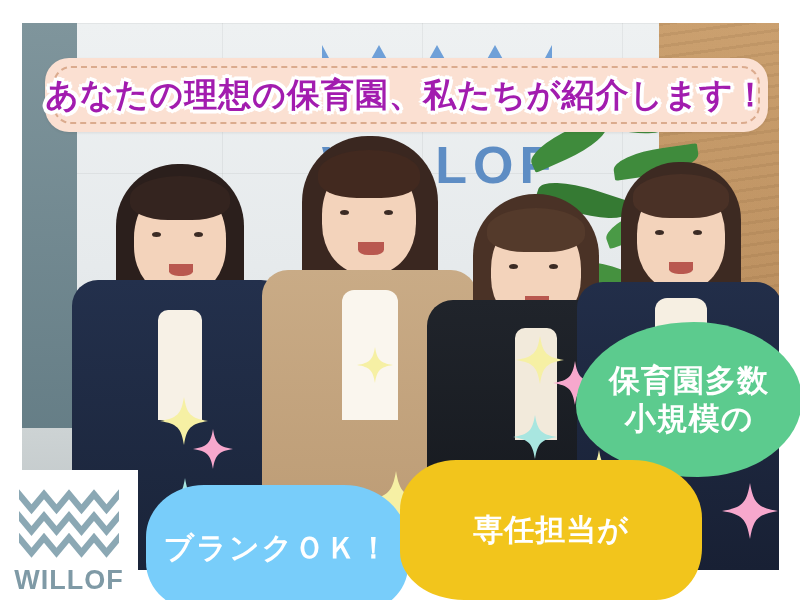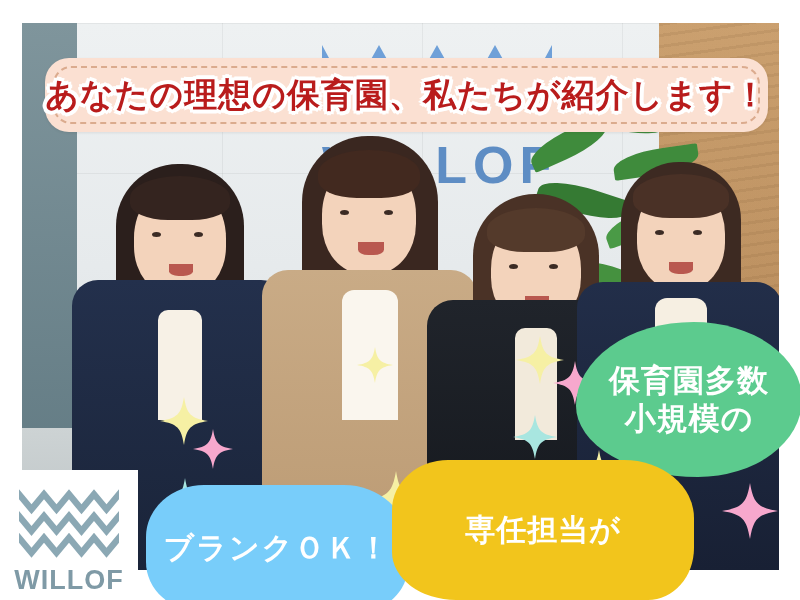--- a/index.html
+++ b/index.html
@@ -68,21 +68,21 @@
     background:#fbe0d2;border-radius:24px;
     box-shadow:0 1px 3px rgba(0,0,0,.08);
   }
   .banner-dash{
     position:absolute;left:8px;top:8px;right:8px;bottom:8px;
     border:2px dashed #dbab8e;border-radius:18px;
   }
   .banner-text{
     position:absolute;left:0;top:0;width:100%;height:100%;
     display:flex;align-items:center;justify-content:center;
-    color:#b91c1c;font-weight:bold;font-size:33px;letter-spacing:1px;
+    color:#a21caf;font-weight:bold;font-size:33px;letter-spacing:1px;
     white-space:nowrap;
     text-shadow:
       -3px 0 #fff,3px 0 #fff,0 -3px #fff,0 3px #fff,
       -3px -3px #fff,3px -3px #fff,-3px 3px #fff,3px 3px #fff,
       -4px 0 #fff,4px 0 #fff,0 -4px #fff,0 4px #fff;
   }
 
   
   .blob{position:absolute;display:flex;align-items:center;justify-content:center;
         color:#fff;font-weight:bold;text-align:center;line-height:1.22;}
@@ -97,21 +97,21 @@
     left:218px;top:392px;width:315px;height:104px;background:#f983b0;
     border-radius:44px 54px 40px 60px/40px 50px 46px 52px;
     font-size:30px;letter-spacing:1px;
   }
   .blob-blue{
     left:146px;top:473px;width:262px;height:127px;background:#78cdfa;
     border-radius:58px 64px 50px 56px/52px 58px 46px 50px;
     font-size:30px;letter-spacing:2px;margin-top:12px;
   }
   .blob-yellow{
-    left:392px;top:460px;width:302px;height:140px;background:#f2c51c;
+    left:400px;top:460px;width:302px;height:140px;background:#f2c51c;
     border-radius:56px 70px 46px 64px/50px 58px 52px 48px;
     font-size:30px;letter-spacing:1px;
   }
 
   
   .sparkle{position:absolute;}
   .sparkle svg{display:block;width:100%;height:100%;}
 
   
   .logo-card{

